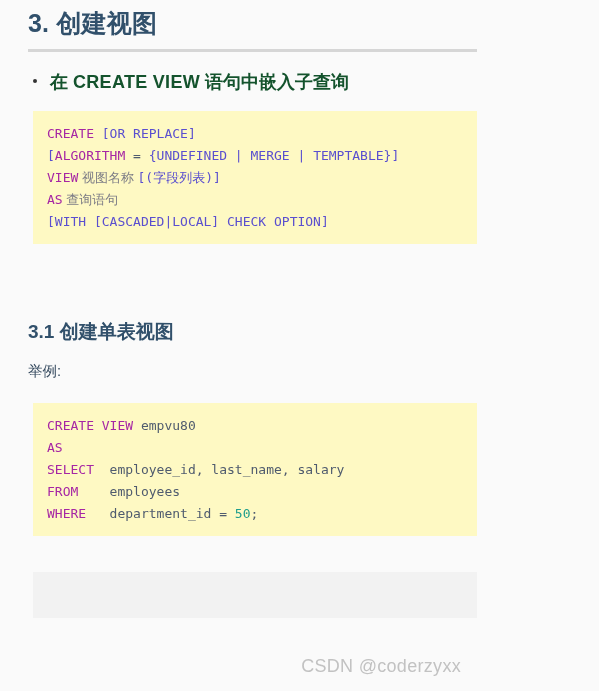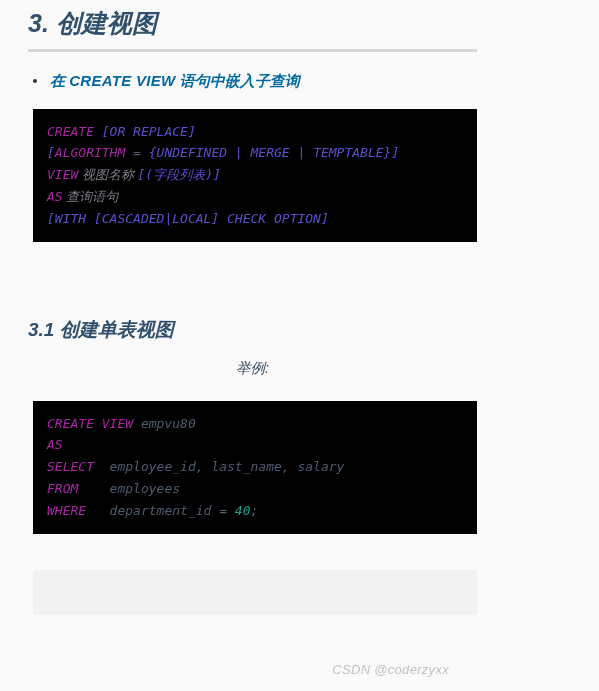--- a/index.html
+++ b/index.html
@@ -13,21 +13,20 @@
     font-family: "Liberation Sans", "DejaVu Sans", sans-serif;
     overflow: hidden;
     position: relative;
   }
 
   .page {
     position: relative;
     width: 477px;
     height: 691px;
     box-sizing: border-box;
-    font-style: italic;
   }
 
   
   .h-main {
     color: #31506b;
     font-size: 25px;
     font-weight: bold;
     letter-spacing: 0.2px;
     margin: 0;
     padding: 8px 0 0 28px;
@@ -58,45 +57,44 @@
   .bullet-row .dot {
     position: absolute;
     left: 33px;
     top: 0.56em;
     width: 4px;
     height: 4px;
     background: #333;
     border-radius: 50%;
   }
   .bullet-strong {
-    color: #0369a1;
+    color: #14532d;
     font-weight: bold;
-    font-size: 15px;
+    font-size: 18px;
   }
   .bullet-strong .mono-em {
     font-family: "Liberation Sans", "DejaVu Sans", sans-serif;
     letter-spacing: 0.3px;
   }
   .bullet-plain {
     color: #34495e;
     font-size: 14.5px;
   }
 
   
   .body-label {
     color: #34495e;
     font-size: 14.5px;
     padding-left: 28px;
     line-height: 1.4;
-    text-align: center;
   }
 
   
   .codeblock {
-    background: #000000;
+    background: #fef9c3;
     margin-left: 33px;
     margin-right: 0;
     padding: 12px 0 12px 14px;
     font-family: "DejaVu Sans Mono", "Liberation Mono", monospace;
     font-size: 13px;
     line-height: 21.8px;
     white-space: pre;
     overflow: hidden;
     color: #50586b;
   }
@@ -107,24 +105,24 @@
   .kw   { color: #a626a4; }
   .brk  { color: #5a4fcf; }
   .cjk  { color: #7d7d86; font-family: "Liberation Sans","DejaVu Sans",sans-serif; font-size: 13px; }
   .idn  { color: #4f5b6e; margin-top: 10px; }
   .num  { color: #1f9e8c; }
   .pun  { color: #4f5b6e; }
 
   
   .watermark {
     position: absolute;
-    right: 28px;
+    right: 16px;
     bottom: 14px;
     color: #c2c2c2;
-    font-size: 13px;
+    font-size: 18px;
     font-family: "Liberation Sans", "DejaVu Sans", sans-serif;
     letter-spacing: 0.3px;
     pointer-events: none;
   }
 
   .sp-12 { height: 12px; }
   .sp-16 { height: 16px; }
   .sp-18 { height: 18px; }
   .sp-22 { height: 22px; }
   .sp-26 { height: 26px; }
@@ -166,21 +164,21 @@
   <div class="sp-16"></div>
 
   <div class="body-label">举例:</div>
 
   <div class="sp-22"></div>
 
   <div class="codeblock"><span class="kw">CREATE VIEW</span><span class="idn"> empvu80</span>
 <span class="kw">AS</span>
 <span class="kw">SELECT</span><span class="idn">  employee_id, last_name, salary</span>
 <span class="kw">FROM</span><span class="idn">    employees</span>
-<span class="kw">WHERE</span><span class="idn">   department_id = </span><span class="num">40</span><span class="pun">;</span></div>
+<span class="kw">WHERE</span><span class="idn">   department_id = </span><span class="num">50</span><span class="pun">;</span></div>
 
   <div class="sp-18"></div>
 
 
   <div class="sp-18"></div>
 
   <div class="codeblock plain">
 </div>
 
   <div class="watermark">CSDN @coderzyxx</div>

